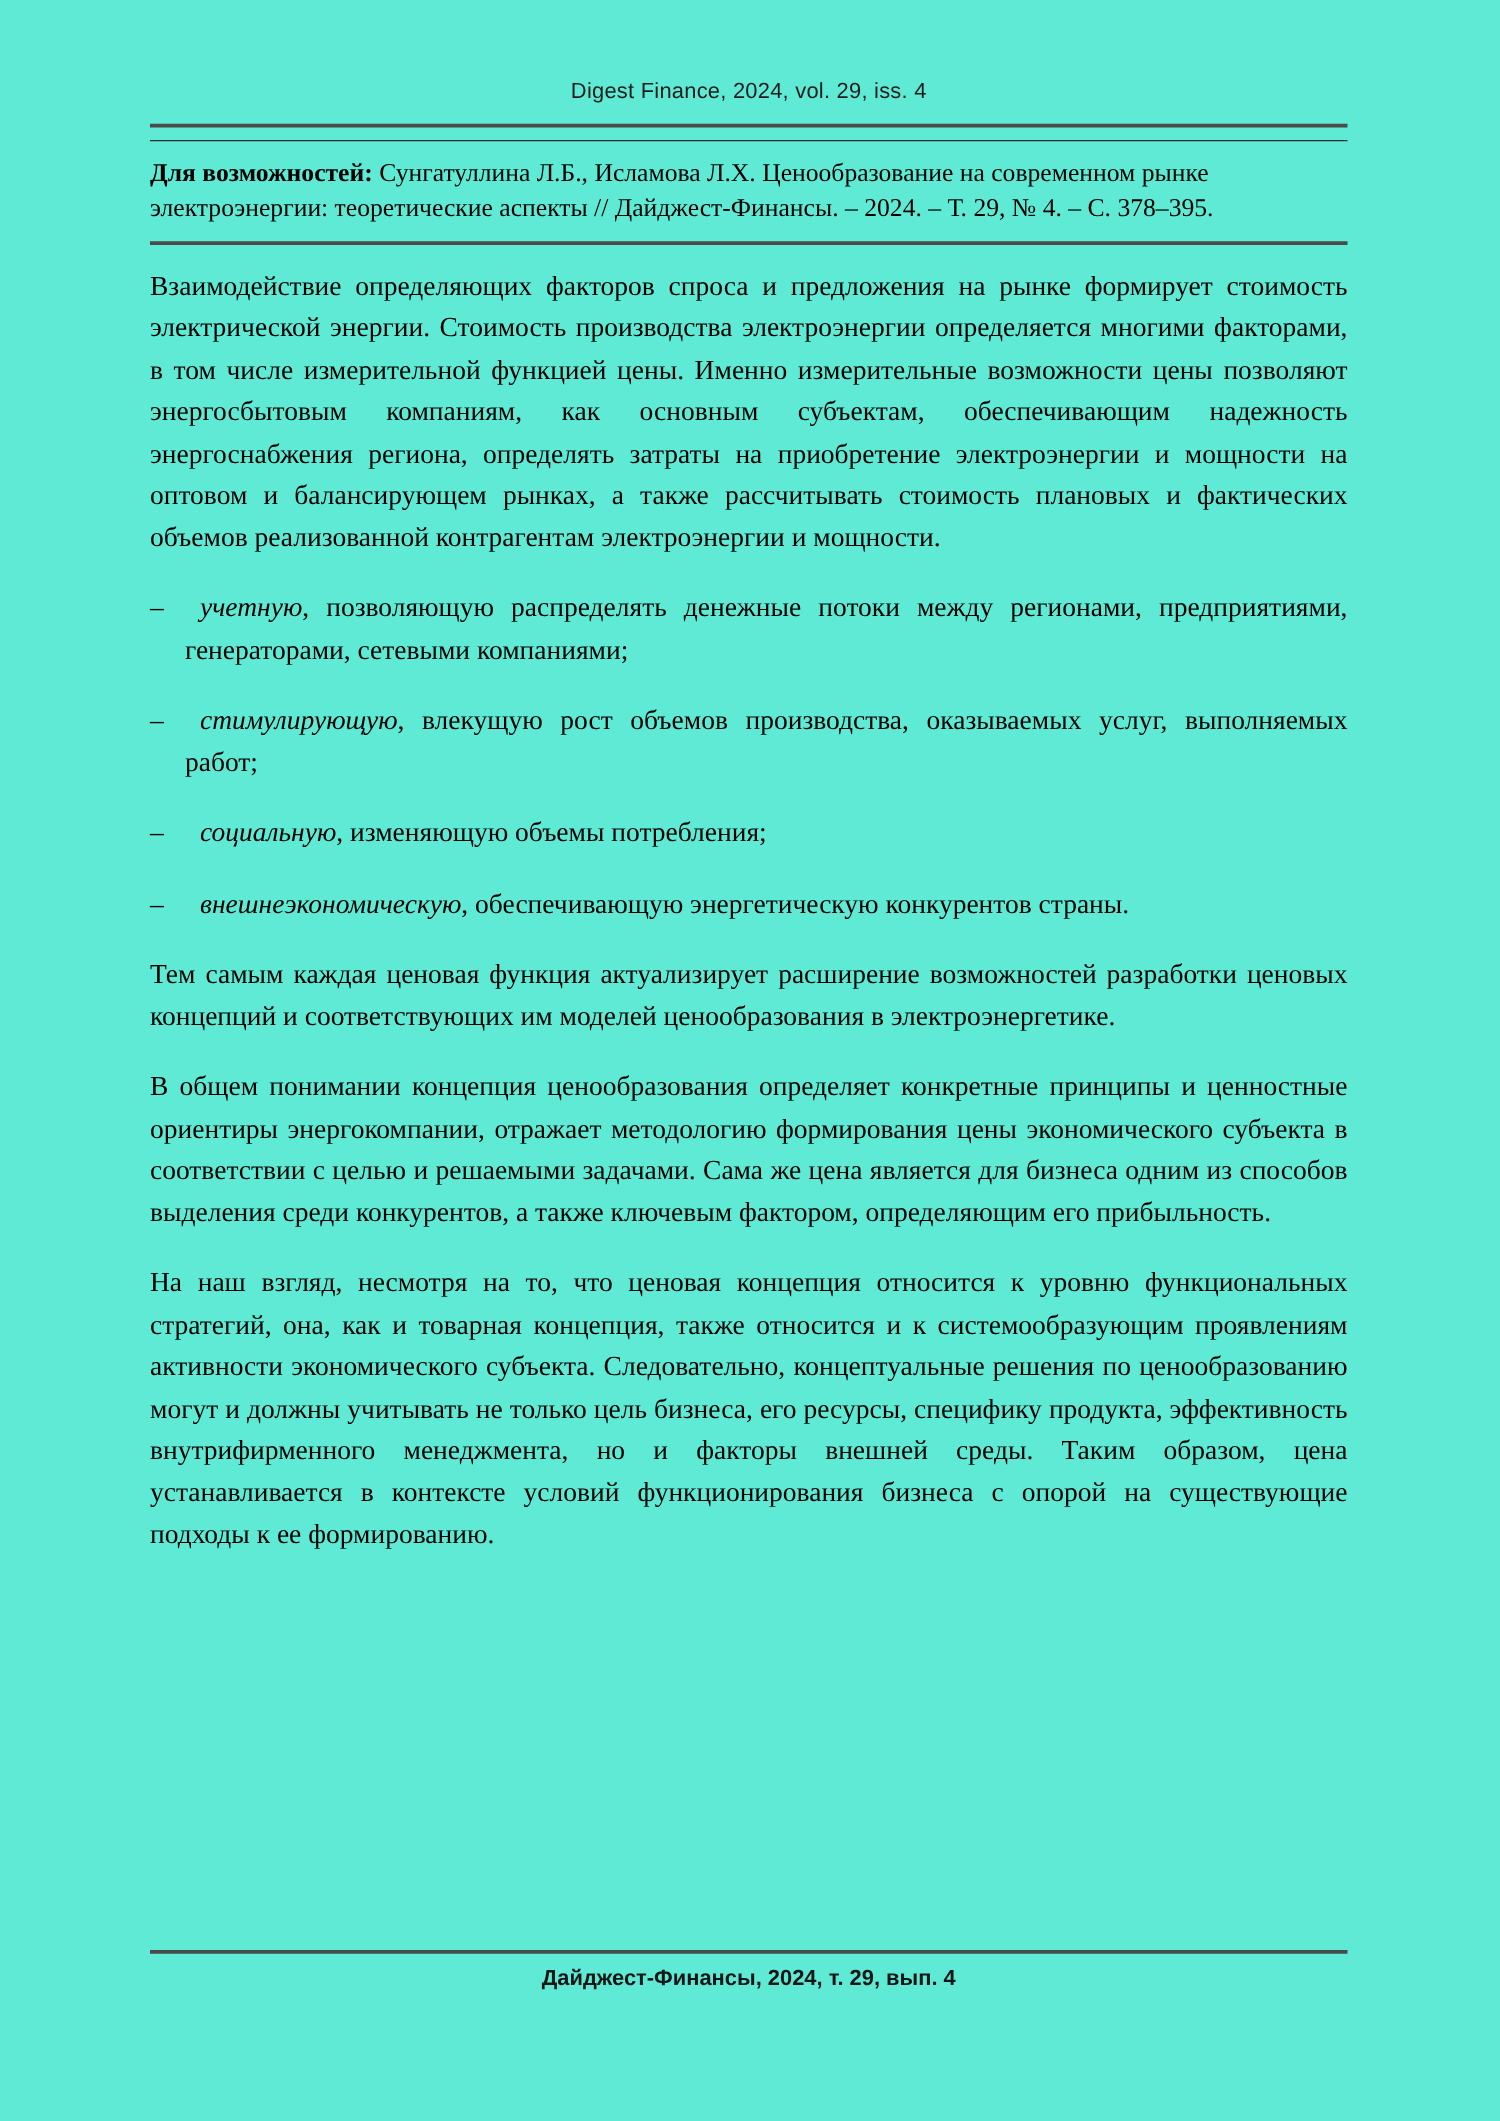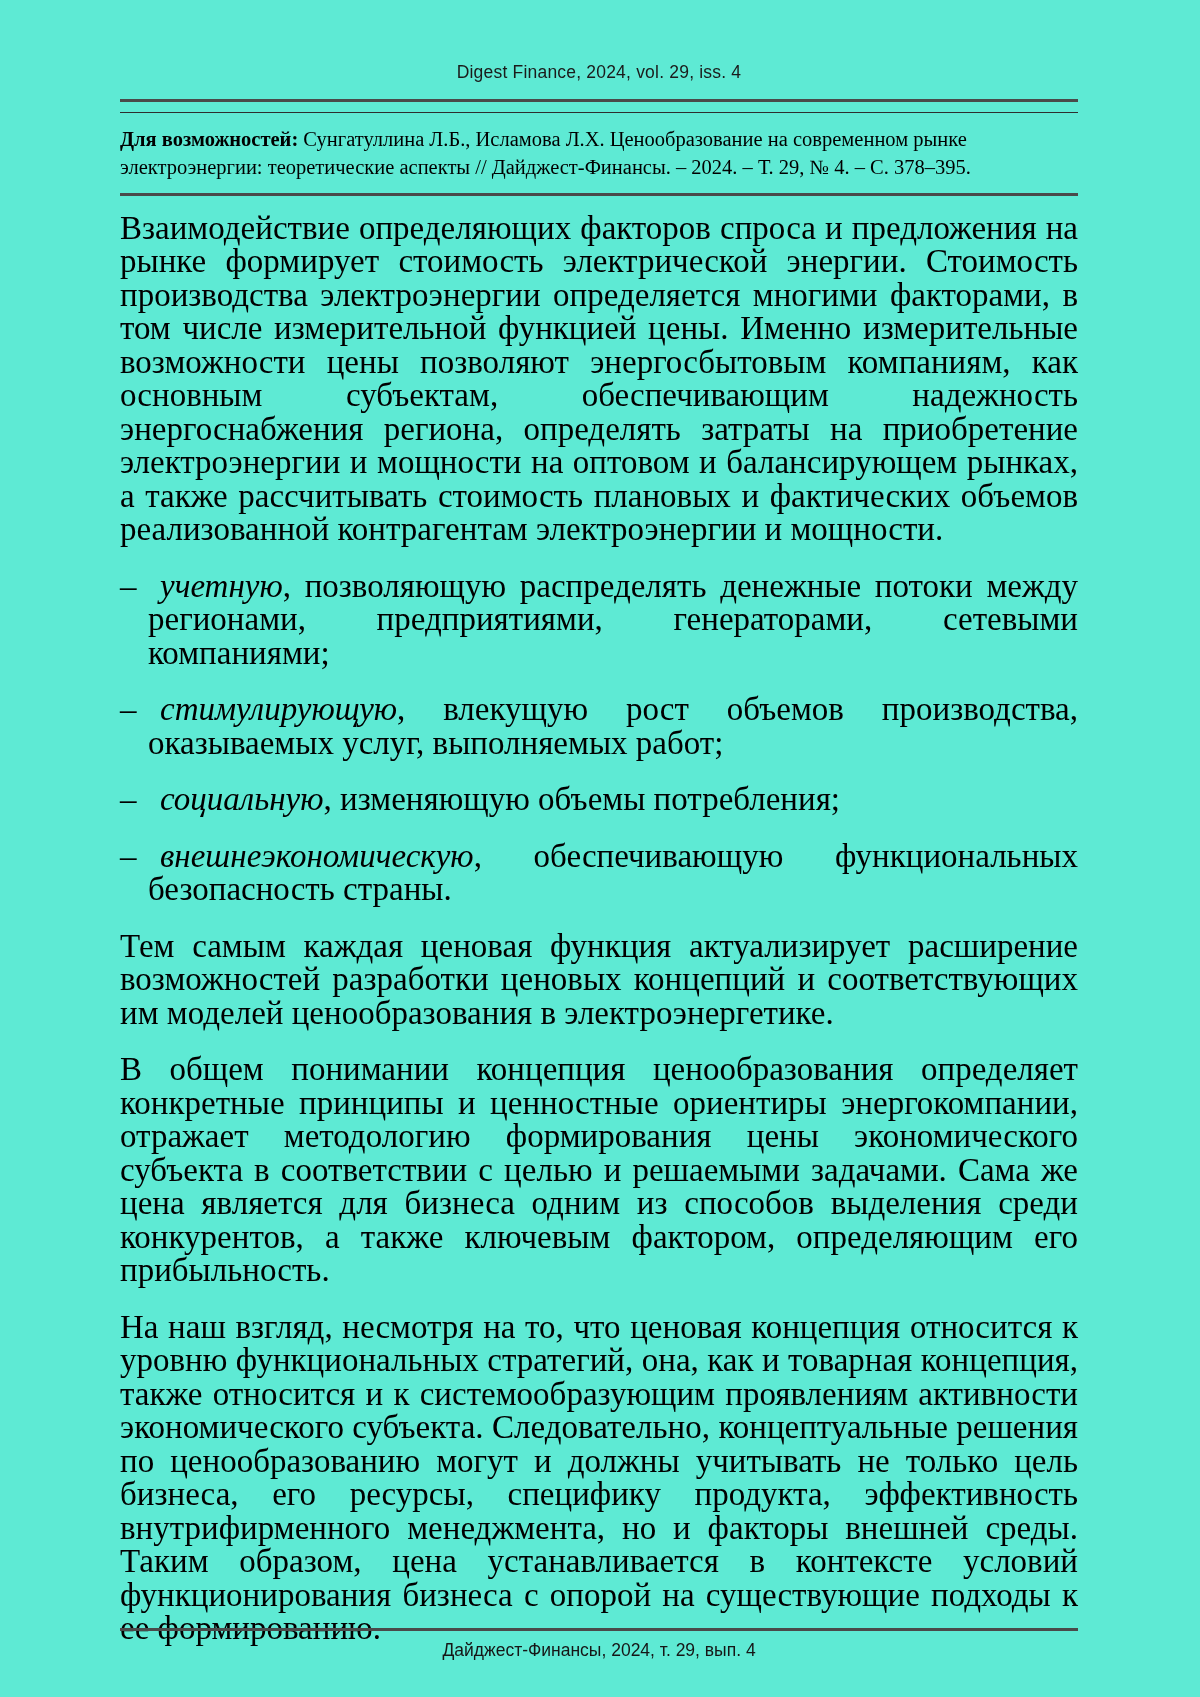--- a/index.html
+++ b/index.html
@@ -47,21 +47,21 @@
   .doi-link {
     display: inline-block;
     color: #000000;
     text-decoration: underline;
     cursor: pointer;
   }
   .citation-divider { margin-top: 12px; }
   
   .article-body {
     padding-top: 16px;
-    font-size: 33px;
+    font-size: 22px;
     line-height: 33.5px;
     text-align: justify;
     hyphens: auto;
   }
   .article-body p { margin: 0 0 23px 0; }
   .article-body ul {
     list-style: none;
     margin: 0;
     padding: 0;
   }
@@ -74,23 +74,24 @@
     position: absolute;
     left: 0;
     top: 0;
   }
   .lead-word { font-style: italic; margin-left: 12px; }
   
   .page-footer {
     position: absolute;
     left: 120px;
     right: 122px;
-    top: 1628px;
+    top: 1560px;
     font-family: "Liberation Sans", sans-serif;
     color: #161616;
+    font-weight: bold;
   }
   .footer-journal {
     margin-top: 9px;
     text-align: center;
     font-size: 17.5px;
   }
   .footer-page-number {
     margin-top: 9px;
     text-align: center;
     font-size: 17.5px;
@@ -124,21 +125,21 @@
       <li>
         <span class="list-marker">–</span><span class="lead-word">учетную</span><span>, позволяющую распределять денежные потоки между регионами, предприятиями, генераторами, сетевыми компаниями;</span>
       </li>
       <li>
         <span class="list-marker">–</span><span class="lead-word">стимулирующую</span><span>, влекущую рост объемов производства, оказываемых услуг, выполняемых работ;</span>
       </li>
       <li>
         <span class="list-marker">–</span><span class="lead-word">социальную</span><span>, изменяющую объемы потребления;</span>
       </li>
       <li>
-        <span class="list-marker">–</span><span class="lead-word">внешнеэкономическую</span><span>, обеспечивающую функциональных безопасность страны.</span>
+        <span class="list-marker">–</span><span class="lead-word">внешнеэкономическую</span><span>, обеспечивающую энергетическую конкурентов страны.</span>
       </li>
     </ul>
 
     <p>Тем самым каждая ценовая функция актуализирует расширение возможностей разработки ценовых концепций и соответствующих им моделей ценообразования в электроэнергетике.</p>
 
     <p>В общем понимании концепция ценообразования определяет конкретные принципы и ценностные ориентиры энергокомпании, отражает методологию формирования цены экономического субъекта в соответствии с целью и решаемыми задачами. Сама же цена является для бизнеса одним из способов выделения среди конкурентов, а также ключевым фактором, определяющим его прибыльность.</p>
 
     <p>На наш взгляд, несмотря на то, что ценовая концепция относится к уровню функциональных стратегий, она, как и товарная концепция, также относится и к системообразующим проявлениям активности экономического субъекта. Следовательно, концептуальные решения по ценообразованию могут и должны учитывать не только цель бизнеса, его ресурсы, специфику продукта, эффективность внутрифирменного менеджмента, но и факторы внешней среды. Таким образом, цена устанавливается в контексте условий функционирования бизнеса с опорой на существующие подходы к ее формированию.</p>
 
   </main>

